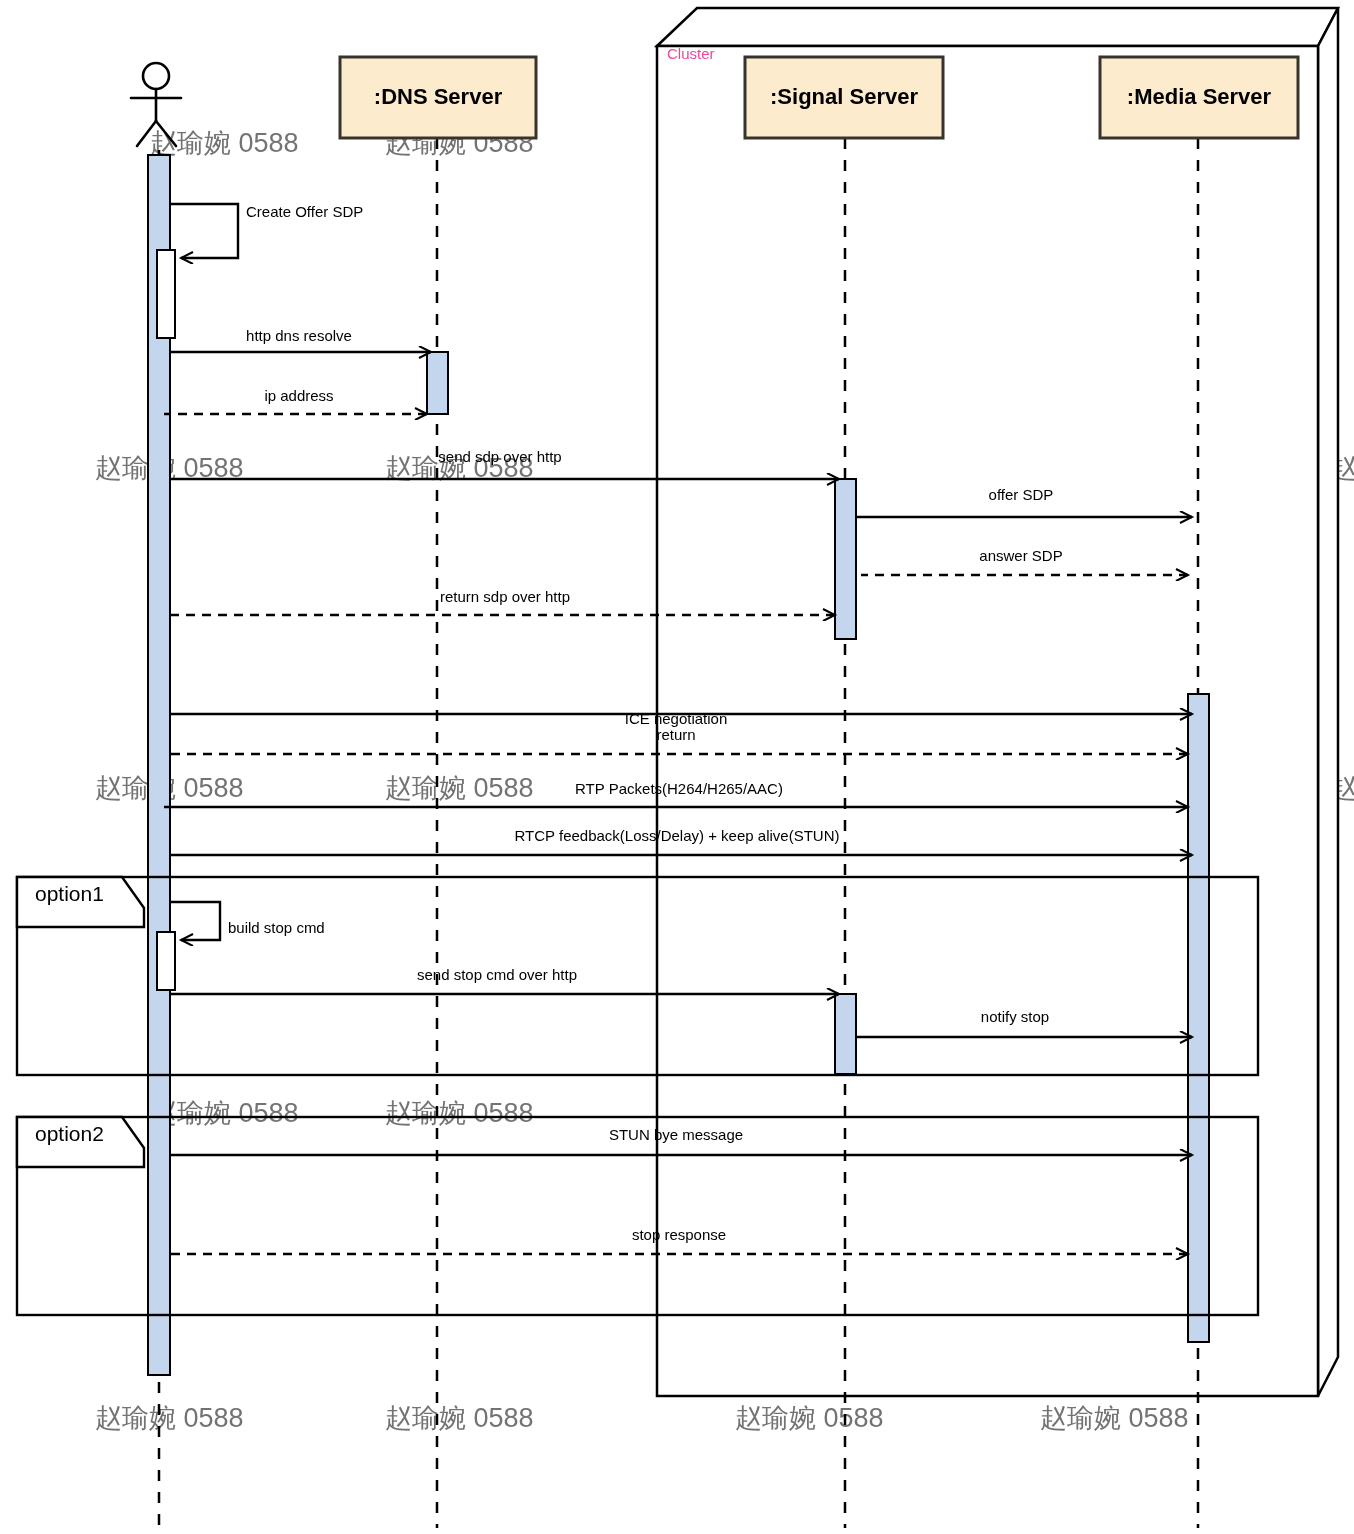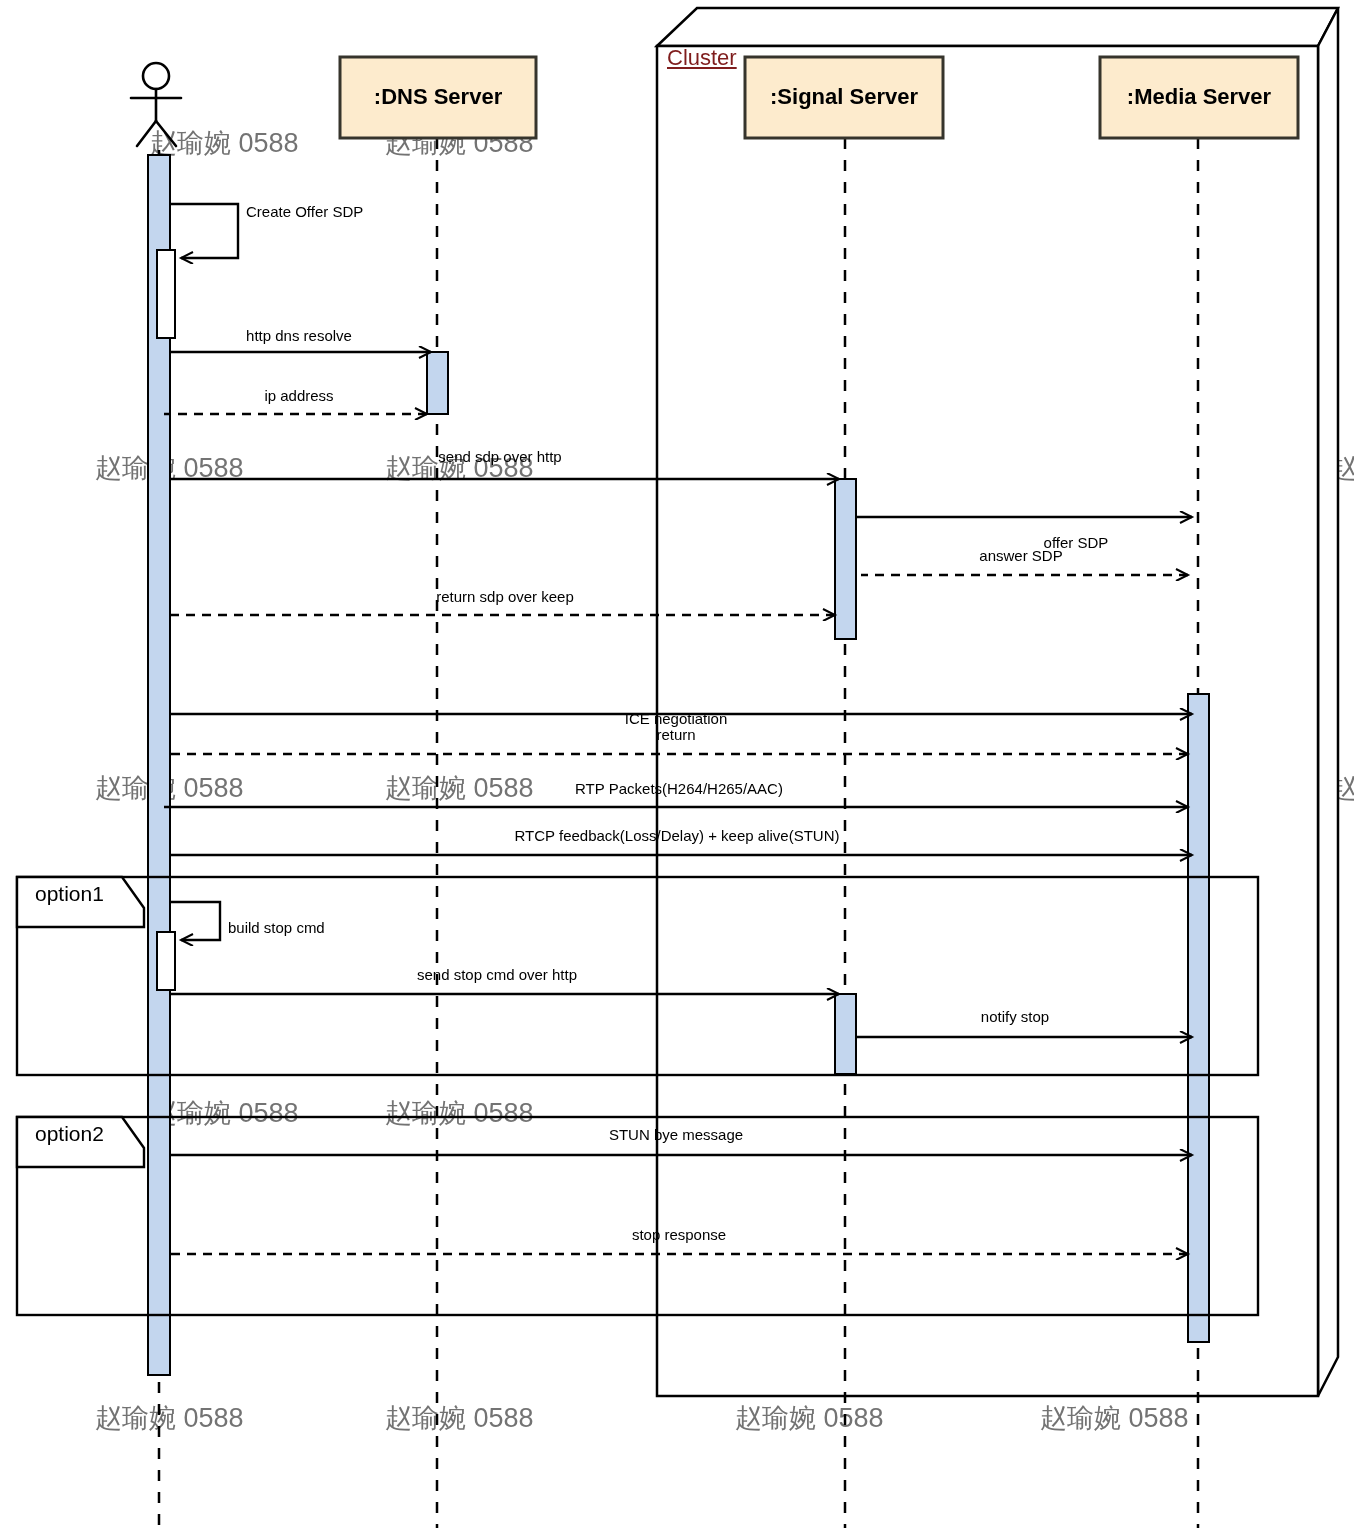--- a/index.html
+++ b/index.html
@@ -55,24 +55,23 @@
   .frag-lbl {
     position: absolute;
     font-family: "Liberation Sans", sans-serif;
     font-size: 21px;
     color: #000000;
     white-space: nowrap;
   }
   .cluster-lbl {
     position: absolute;
     font-family: "Liberation Sans", sans-serif;
-    font-size: 22px;
-    color: #7f1d1d;
-    white-space: nowrap;
-    text-decoration: underline;
+    font-size: 15px;
+    color: #ec4899;
+    white-space: nowrap;
   }
 </style>
 </head>
 <body>
 
 <div id="canvas">
 
   <div>
     <div class="wm" style="left:150px;  top:125px;">赵瑜婉 0588</div>
     <div class="wm" style="left:385px;  top:125px;">赵瑜婉 0588</div>
@@ -210,23 +209,23 @@
 
   <div class="cluster-lbl" style="left:667px; top:45px;">Cluster</div>
 
   <div class="frag-lbl" style="left:35px; top:882px;">option1</div>
   <div class="frag-lbl" style="left:35px; top:1122px;">option2</div>
 
   <div class="lbl" style="left:246px; top:203px;">Create Offer SDP</div>
   <div class="lbl center" style="left:299px; top:327px;">http dns resolve</div>
   <div class="lbl center" style="left:299px; top:387px;">ip address</div>
   <div class="lbl center" style="left:500px; top:448px;">send sdp over http</div>
-  <div class="lbl center" style="left:1076px; top:486px;margin-top:48px;">offer SDP</div>
+  <div class="lbl center" style="left:1021px; top:486px;">offer SDP</div>
   <div class="lbl center" style="left:1021px; top:547px;">answer SDP</div>
-  <div class="lbl center" style="left:505px; top:588px;">return sdp over keep</div>
+  <div class="lbl center" style="left:505px; top:588px;">return sdp over http</div>
   <div class="lbl center" style="left:676px; top:686px;margin-top:24px;">ICE negotiation</div>
   <div class="lbl center" style="left:676px; top:726px;text-align:right;">return</div>
   <div class="lbl center" style="left:679px; top:780px;">RTP Packets(H264/H265/AAC)</div>
   <div class="lbl center" style="left:677px; top:827px;">RTCP feedback(Loss/Delay) + keep alive(STUN)</div>
   <div class="lbl" style="left:228px; top:901px;margin-top:18px;">build stop cmd</div>
   <div class="lbl center" style="left:497px; top:966px;text-align:center;">send stop cmd over http</div>
   <div class="lbl center" style="left:1015px; top:1008px;">notify stop</div>
   <div class="lbl center" style="left:676px; top:1126px;">STUN bye message</div>
   <div class="lbl center" style="left:679px; top:1226px;">stop response</div>
 

